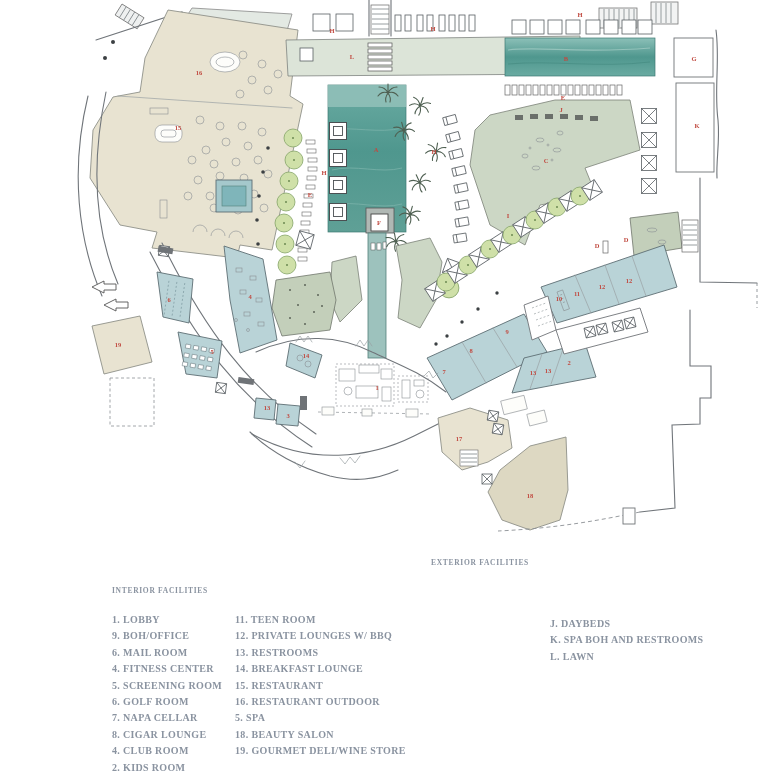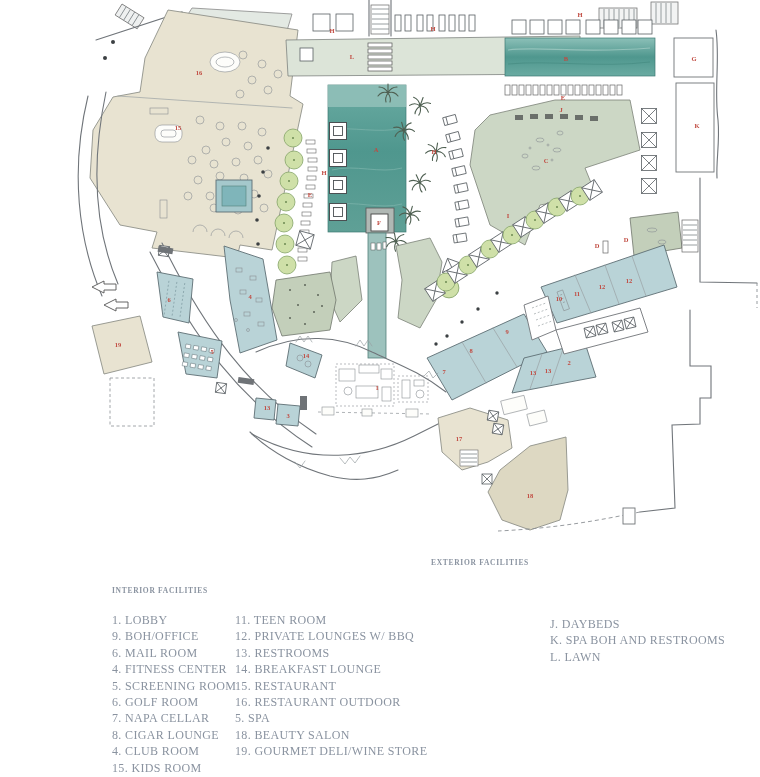--- a/index.html
+++ b/index.html
@@ -27,21 +27,21 @@
   .chz{fill:#fff;stroke:#595f63;stroke-width:.8}
   .dot{fill:#3c4043}
   .hatch{stroke:#7e8588;stroke-width:.8}
   .palm{stroke:#4f6052;stroke-width:1.1;fill:none;stroke-linecap:round}
   .graywall{fill:#6f7377;stroke:none}
   .plan-label{font-family:"Liberation Serif",serif;font-weight:bold;font-size:6.5px;
               fill:var(--label-red);text-anchor:middle}
   .legend-title{position:absolute;font-size:7.5px;font-weight:bold;letter-spacing:.7px;
                 color:var(--legend-text);white-space:nowrap}
   .legend-col{position:absolute;color:var(--legend-text)}
-  .legend-item{font-size:12px;font-weight:normal;letter-spacing:.35px;line-height:16.4px;white-space:nowrap}
+  .legend-item{font-size:10px;font-weight:bold;letter-spacing:.35px;line-height:16.4px;white-space:nowrap}
 </style>
 </head>
 <body>
 
 <div id="stage">
   <svg id="plan" width="760" height="560" viewBox="0 0 760 560" style="position:absolute;left:0;top:0">
     <defs>
       <linearGradient id="poolGrad" x1="0" y1="0" x2="0" y2="1">
         <stop id="pg1" offset="0" stop-color="#6aaba2"></stop>
         <stop id="pg2" offset="0.45" stop-color="#4f978e"></stop>
@@ -541,21 +541,21 @@
   <div id="int-col1" class="legend-col" style="left:112px;top:612px">
       <div class="legend-item">1. LOBBY</div>
       <div class="legend-item">9. BOH/OFFICE</div>
       <div class="legend-item">6. MAIL ROOM</div>
       <div class="legend-item">4. FITNESS CENTER</div>
       <div class="legend-item">5. SCREENING ROOM</div>
       <div class="legend-item">6. GOLF ROOM</div>
       <div class="legend-item">7. NAPA CELLAR</div>
       <div class="legend-item">8. CIGAR LOUNGE</div>
       <div class="legend-item">4. CLUB ROOM</div>
-      <div class="legend-item">15. KIDS ROOM</div>
+      <div class="legend-item">2. KIDS ROOM</div>
     </div>
   <div id="int-col2" class="legend-col" style="left:235px;top:612px">
       <div class="legend-item">11. TEEN ROOM</div>
       <div class="legend-item">12. PRIVATE LOUNGES W/ BBQ</div>
       <div class="legend-item">13. RESTROOMS</div>
       <div class="legend-item">14. BREAKFAST LOUNGE</div>
       <div class="legend-item">15. RESTAURANT</div>
       <div class="legend-item">16. RESTAURANT OUTDOOR</div>
       <div class="legend-item">5. SPA</div>
       <div class="legend-item">18. BEAUTY SALON</div>

